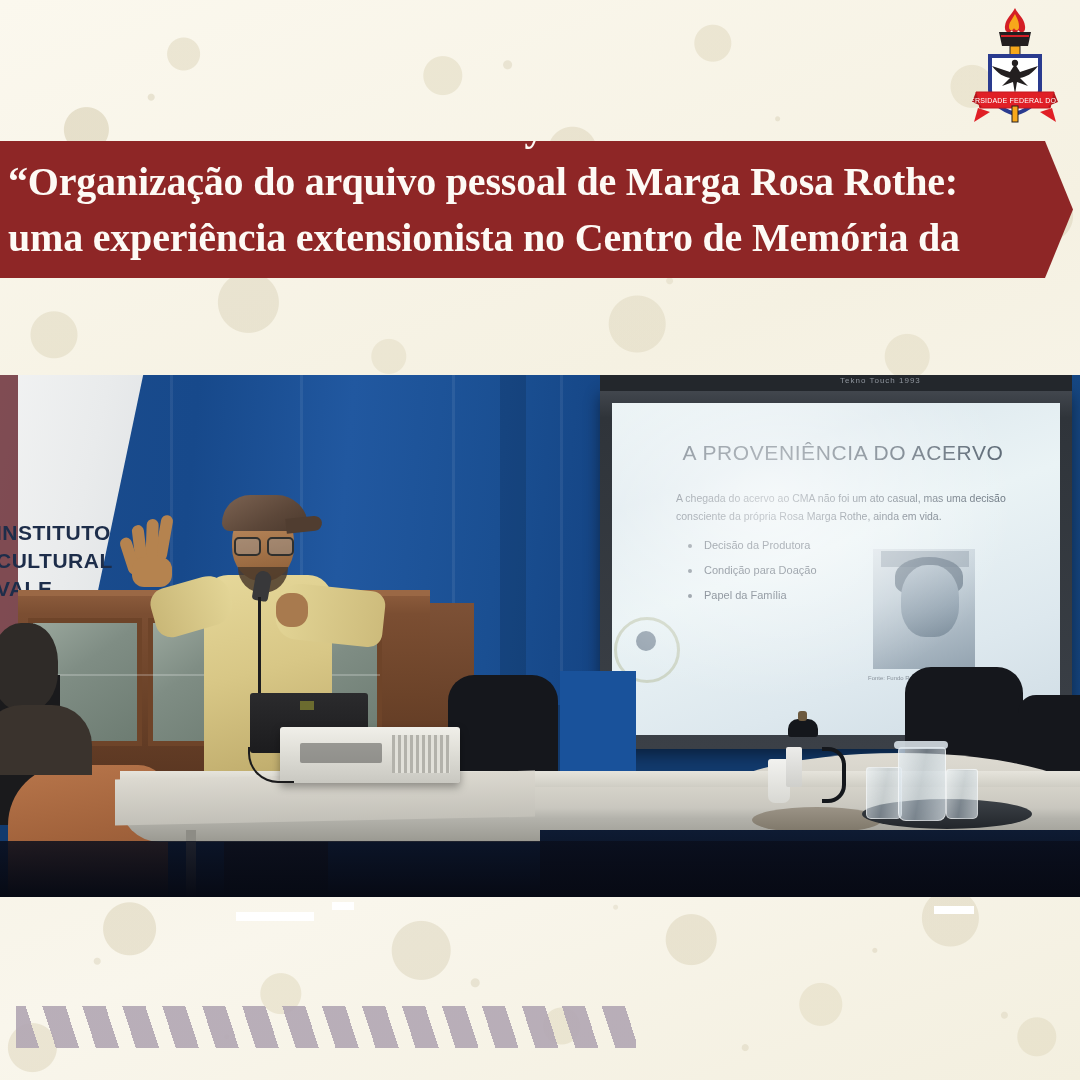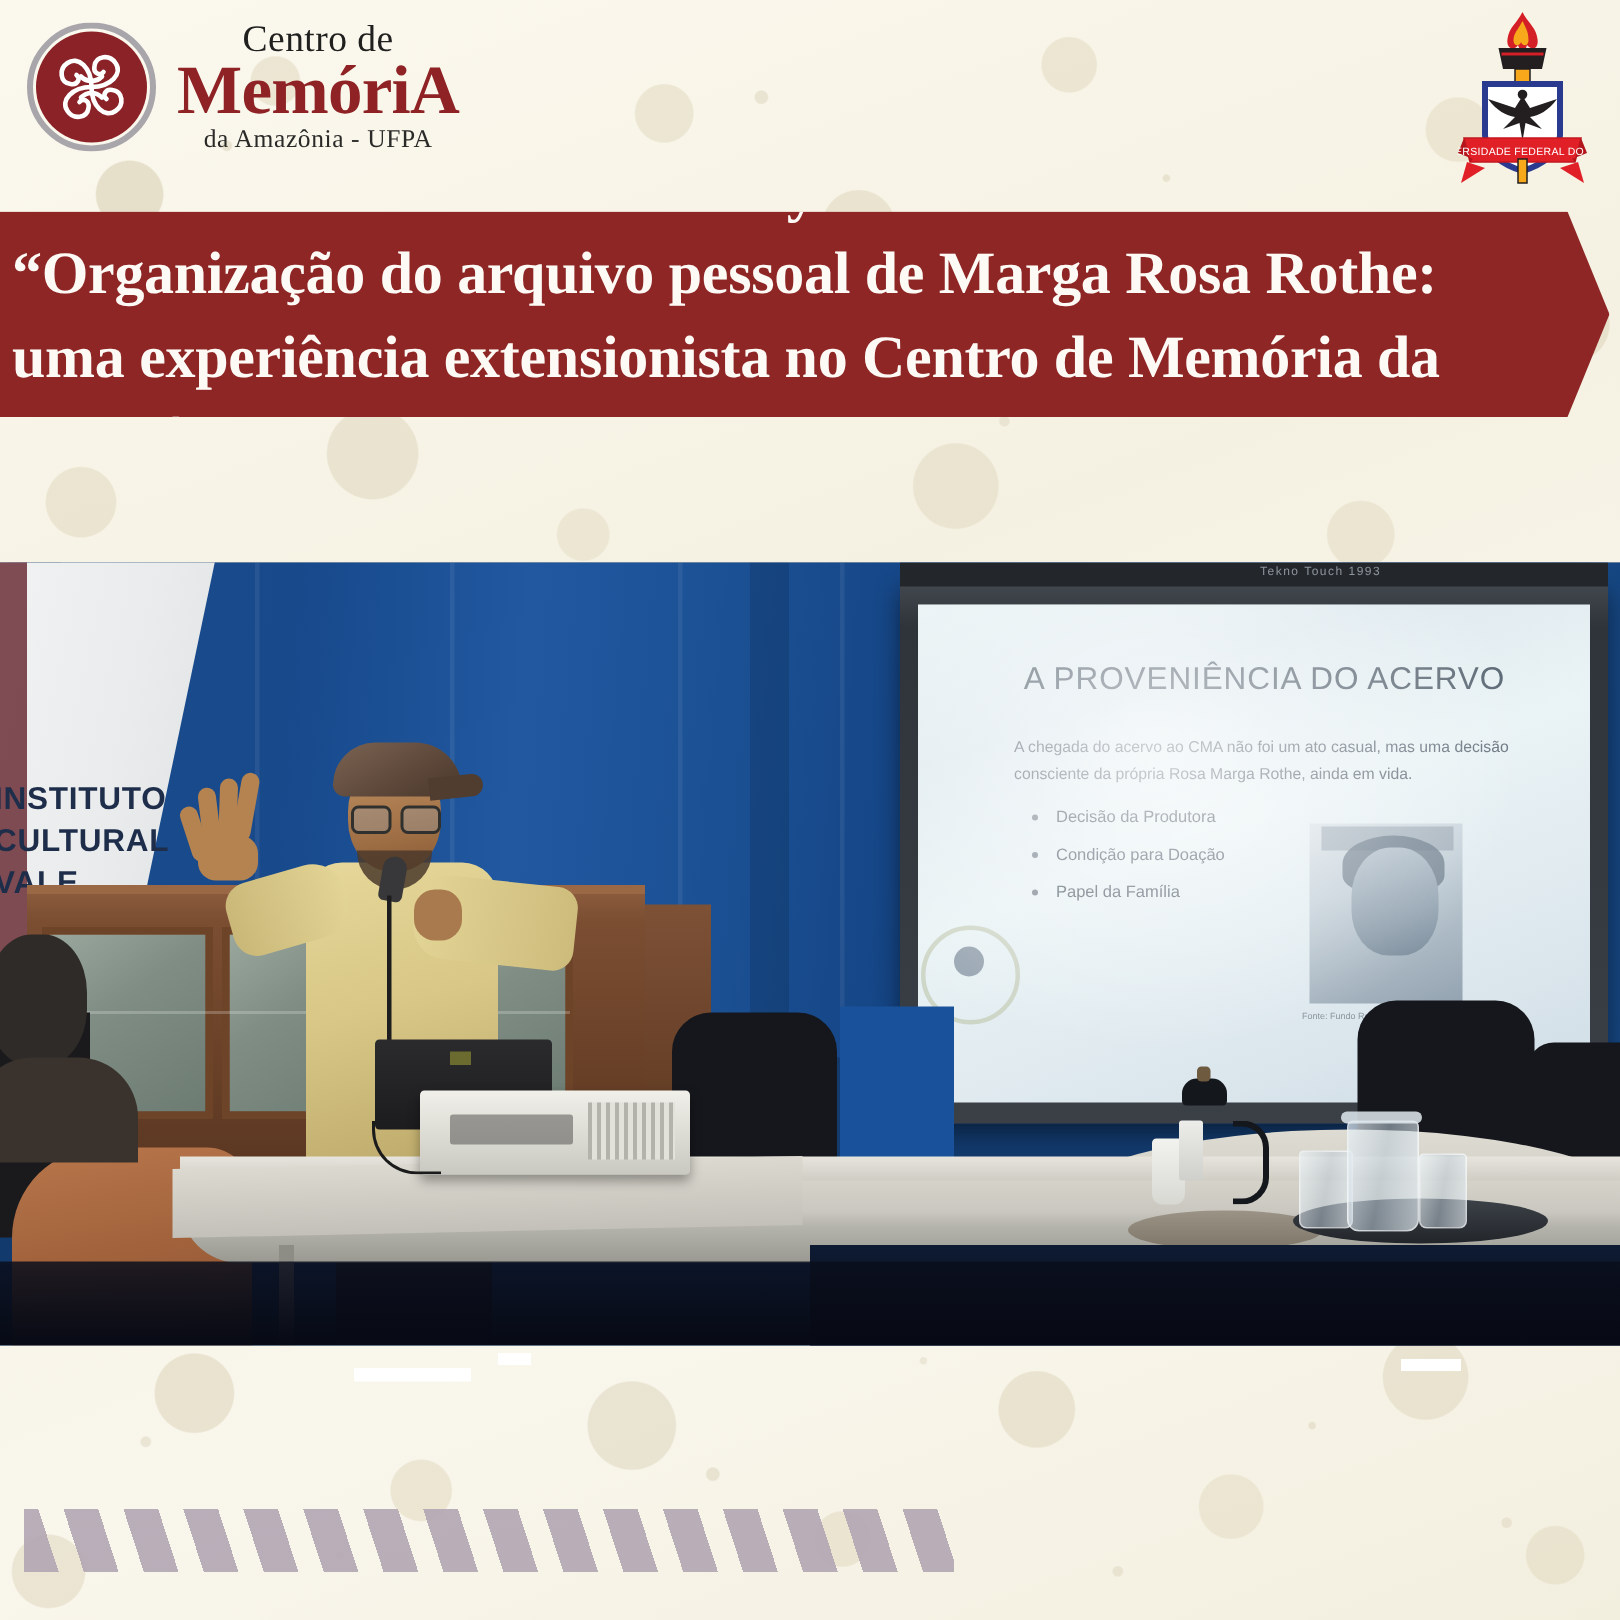--- a/index.html
+++ b/index.html
@@ -295,41 +295,20 @@
 </head>
 <body>
 
 <div class="poster">
 
   <div class="paper-texture"></div>
   <div class="paper-speckle"></div>
 
   <div class="header">
 
-    <div class="cm-logo">
-      <div class="cm-emblem">
-        <svg width="86" height="86" viewBox="0 0 86 86">
-          <circle cx="43" cy="43" r="41" fill="none" stroke="#a9a6ab" stroke-width="4"></circle>
-          <circle cx="43" cy="43" r="37" fill="#8b2227"></circle>
-          <g fill="none" stroke="#ffffff" stroke-width="3.1" stroke-linecap="round">
-            <path d="M43 43 C 43 30, 34 22, 27 27 C 21 31, 22 40, 29 41 C 34 42, 36 37, 33 35"></path>
-            <path d="M43 43 C 56 43, 64 34, 59 27 C 55 21, 46 22, 45 29 C 44 34, 49 36, 51 33"></path>
-            <path d="M43 43 C 43 56, 52 64, 59 59 C 65 55, 64 46, 57 45 C 52 44, 50 49, 53 51"></path>
-            <path d="M43 43 C 30 43, 22 52, 27 59 C 31 65, 40 64, 41 57 C 42 52, 37 50, 35 53"></path>
-            <path d="M36 36 C 40 40, 46 40, 50 36"></path>
-            <path d="M36 50 C 40 46, 46 46, 50 50"></path>
-          </g>
-        </svg>
-      </div>
-      <div class="cm-wordmark">
-        <div class="cm-line1">Centro de</div>
-        <div class="cm-line2">MemóriA</div>
-        <div class="cm-line3">da Amazônia - UFPA</div>
-      </div>
-    </div>
 
     <div class="ufpa-logo">
       <svg width="86" height="118" viewBox="0 0 86 118">
 
         <path d="M43 2 C 39 10, 34 12, 33 20 C 32 27, 38 28, 40 24 C 41 28, 45 29, 46 24 C 49 28, 54 27, 53 20 C 52 12, 47 10, 43 2 Z" fill="#d41f26"></path>
         <path d="M43 8 C 40 14, 37 16, 37 21 C 37 25, 41 25, 42 22 C 43 25, 47 25, 47 21 C 47 16, 46 14, 43 8 Z" fill="#f7a81b"></path>
 
         <path d="M27 26 L 59 26 L 56 40 L 30 40 Z" fill="#231f20"></path>
         <path d="M29 30 L 57 30" stroke="#d41f26" stroke-width="2"></path>
         <rect x="38" y="40" width="10" height="12" fill="#f7a81b" stroke="#231f20" stroke-width="1"></rect>

